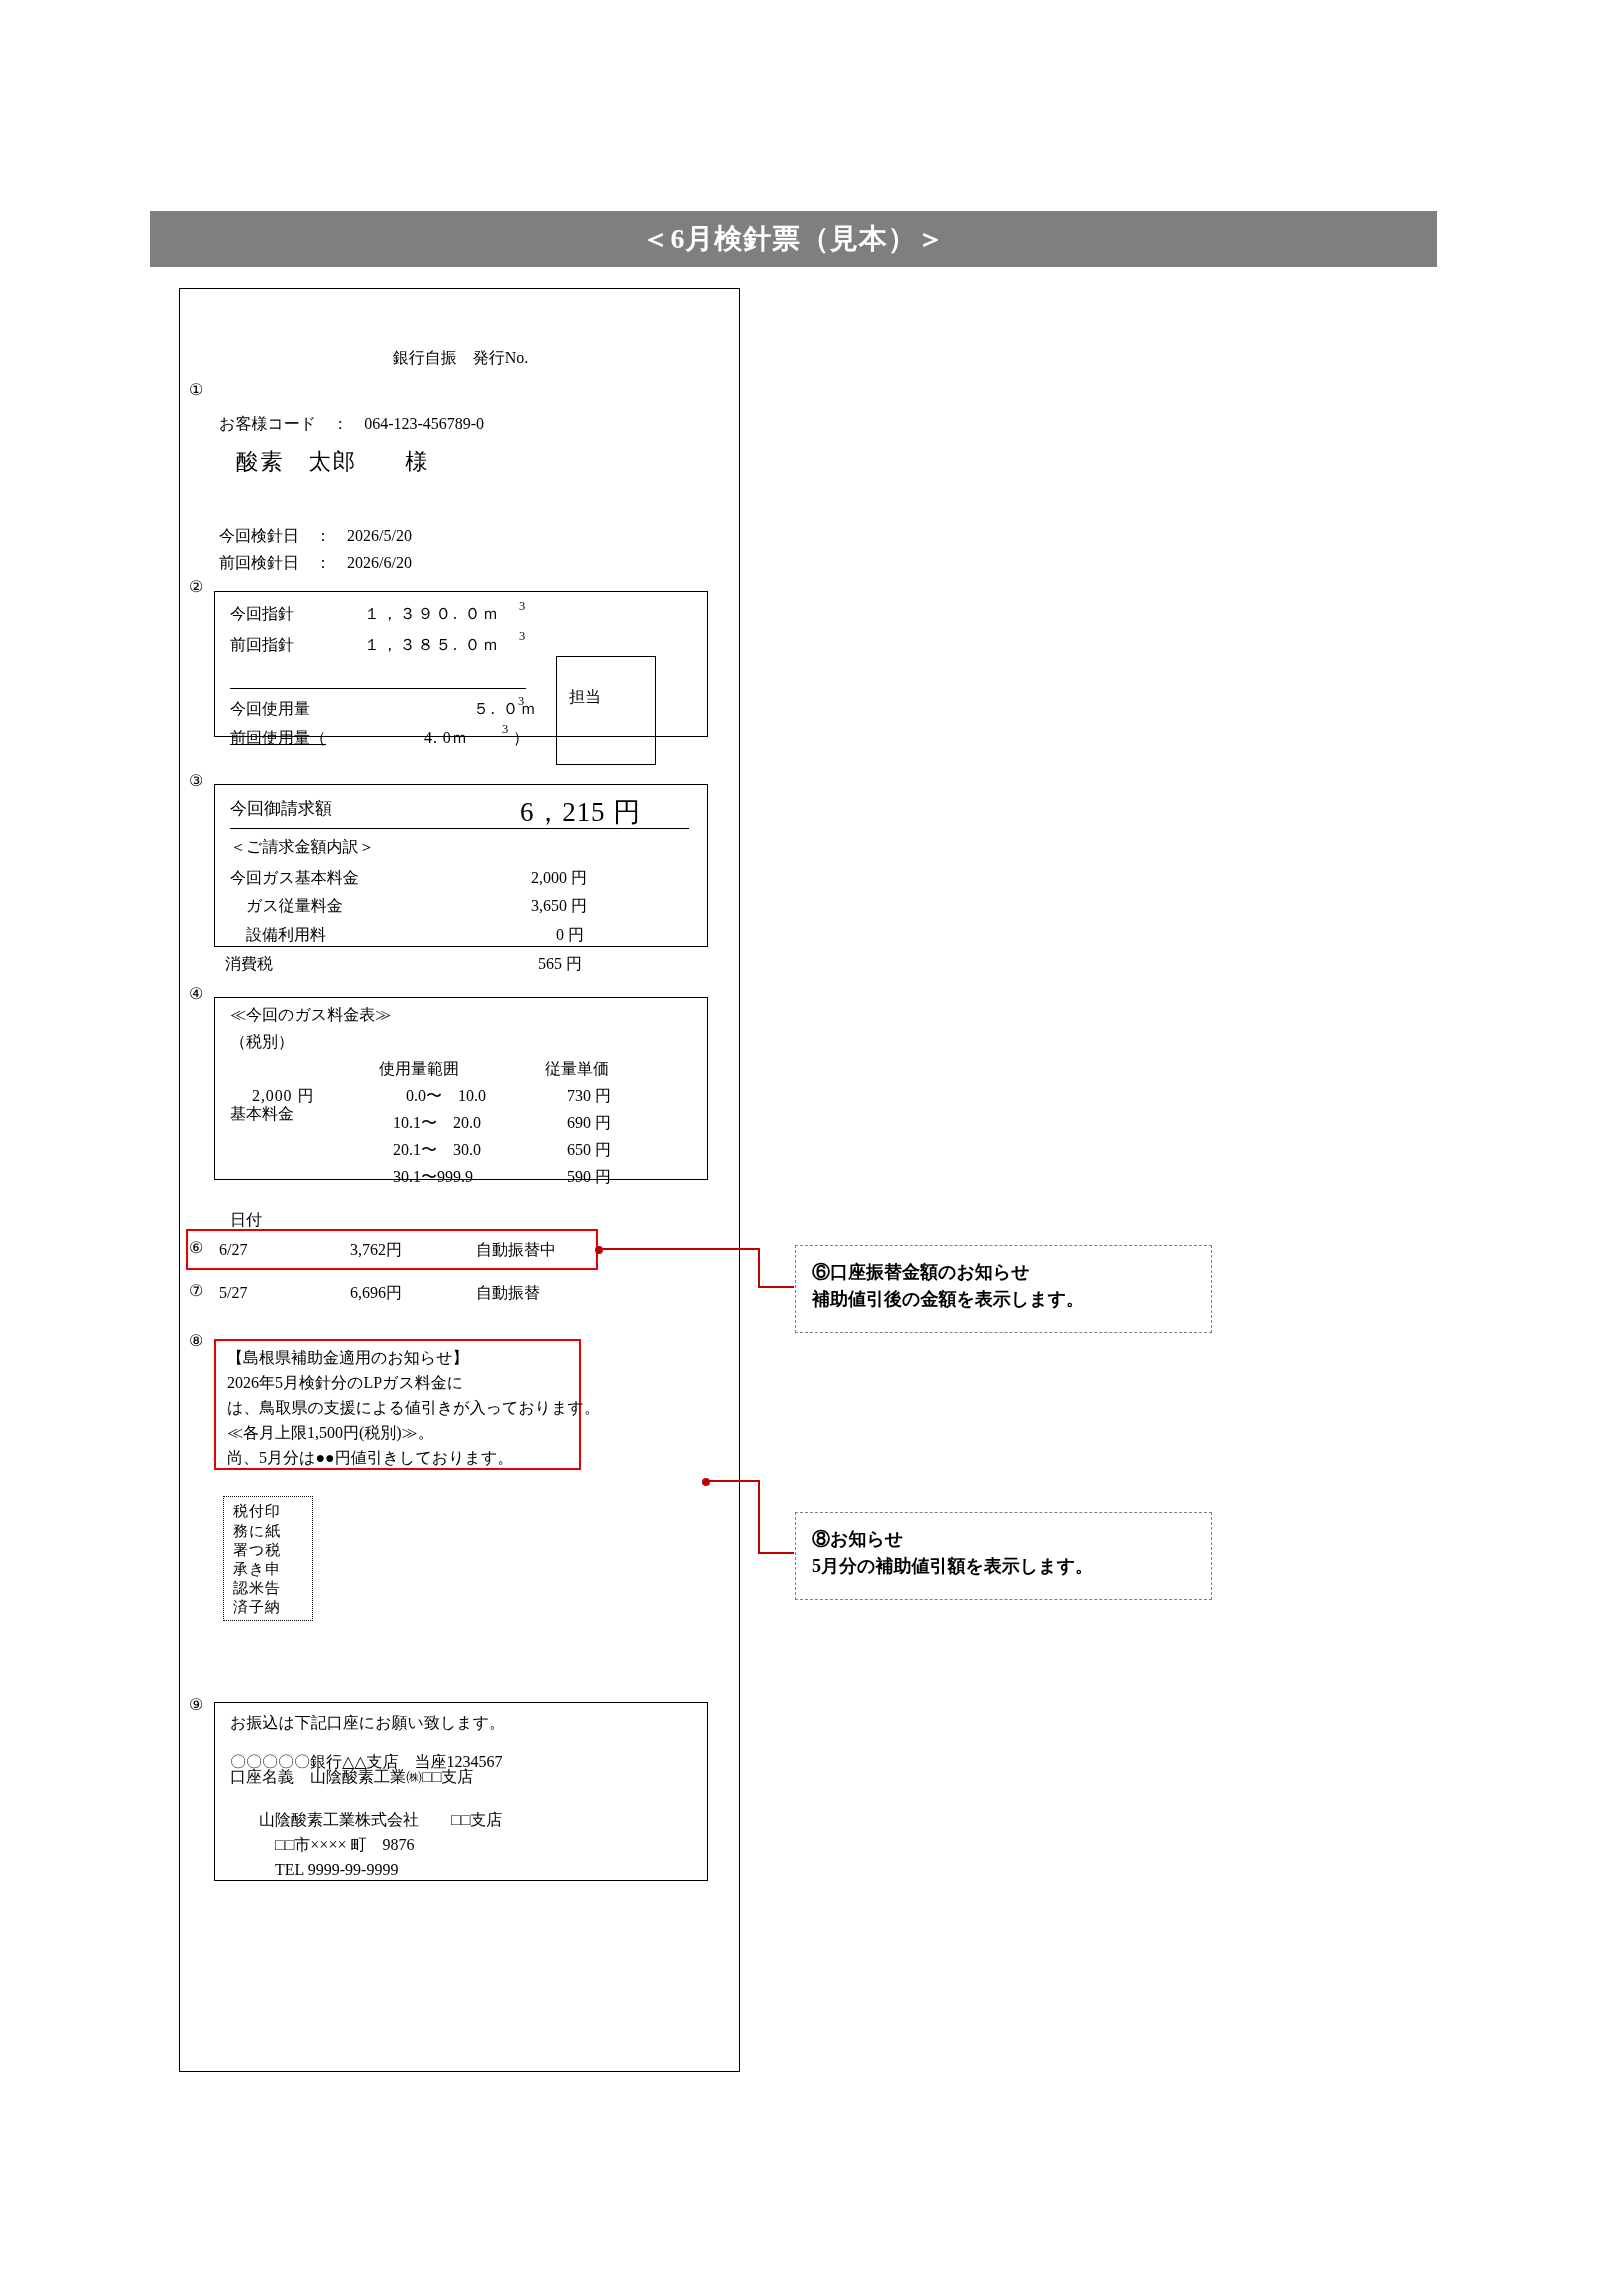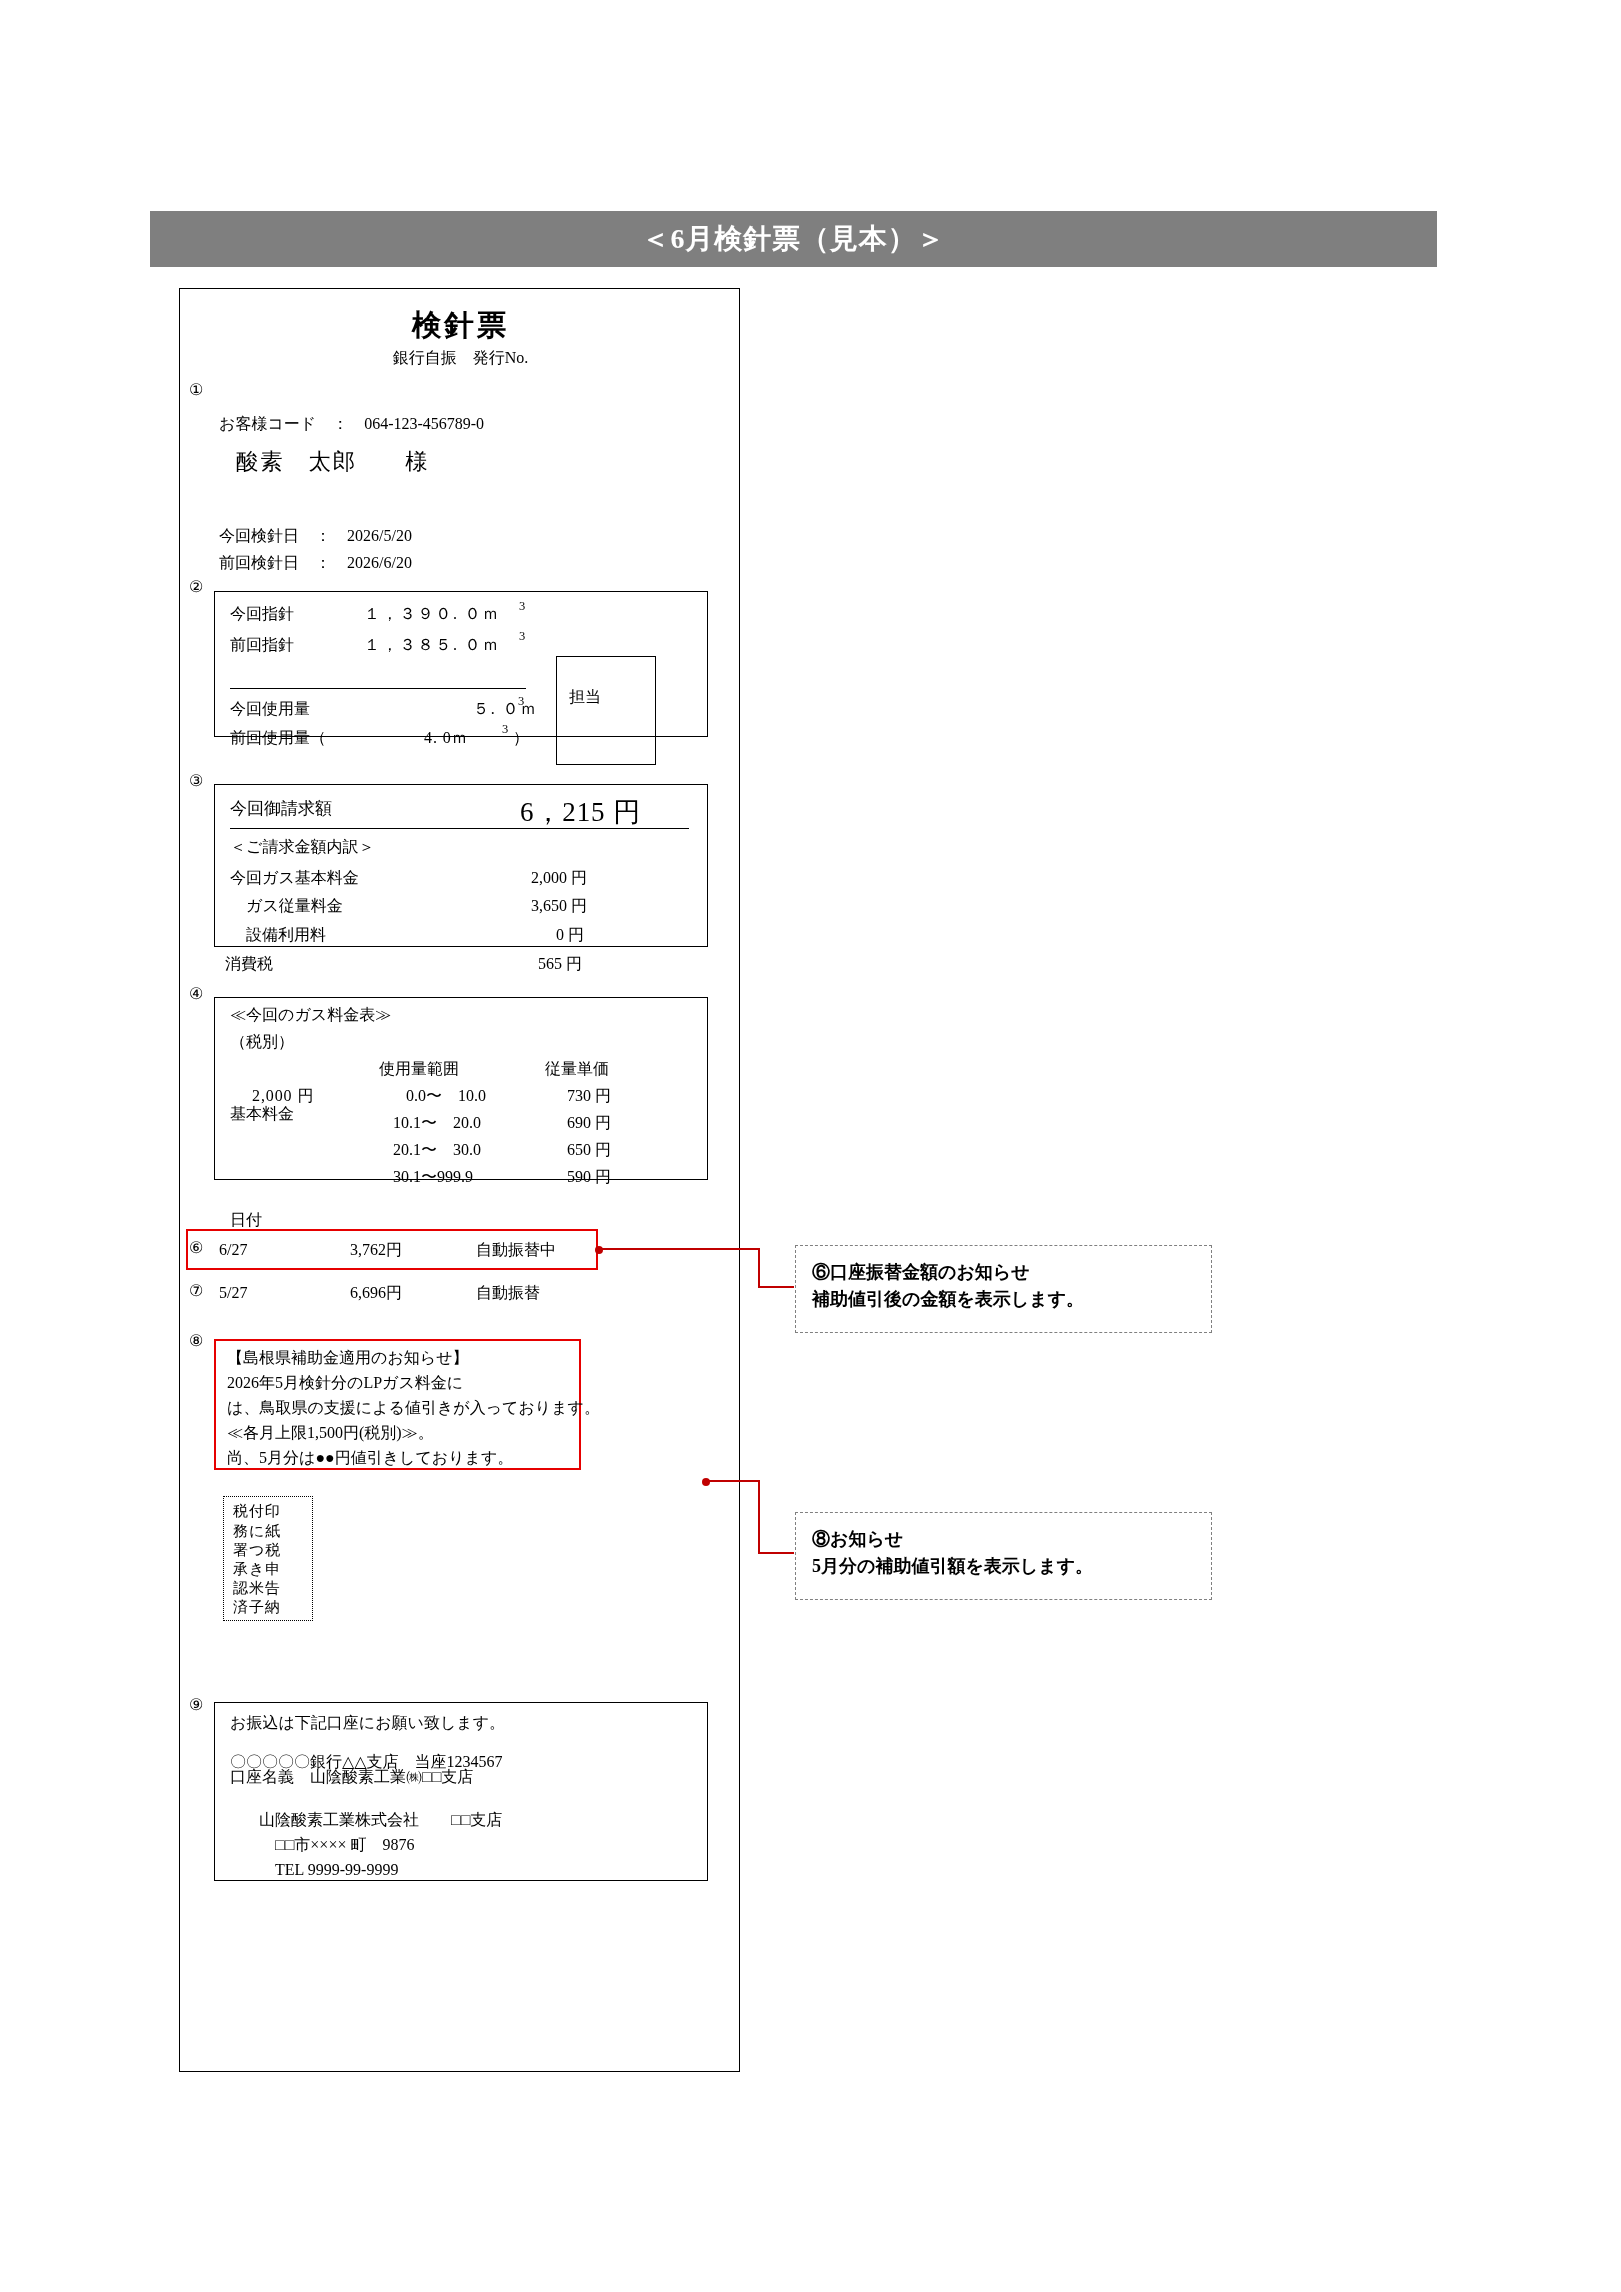--- a/index.html
+++ b/index.html
@@ -161,21 +161,20 @@
 </style>
 </head>
 <body>
 
 <div class="header-banner">
   <span>＜6月検針票（見本）＞</span>
 </div>
 
 <div class="slip">
 
-  <div class="slip-title">検針票</div>
   <div class="slip-sub">銀行自振　発行No.</div>
 
   <div class="marker" style="left:9px; top:93px;">①</div>
 
   <div class="txt" style="left:39px; top:125px;">お客様コード　：　064-123-456789-0</div>
   <div class="txt big" style="left:56px; top:159px;">酸素　太郎　　様</div>
 
   <div class="txt" style="left:39px; top:237px;">今回検針日　：　2026/5/20</div>
   <div class="txt" style="left:39px; top:264px;">前回検針日　：　2026/6/20</div>
 
@@ -190,21 +189,21 @@
   <div class="txt" style="left:50px; top:346px;">前回指針</div>
   <div class="txt" style="left:184px; top:346px; letter-spacing:1.8px;">１，３８５. ０ｍ</div>
   <div class="txt" style="left:339px; top:340px; font-size:12.5px;">3</div>
 
   <div class="hrule" style="left:50px; top:399px; width:296px;"></div>
 
   <div class="txt" style="left:50px; top:410px;">今回使用量</div>
   <div class="txt" style="left:249px; top:410px; letter-spacing:1.8px;margin-left:44px;">５. ０ｍ</div>
   <div class="txt" style="left:338px; top:405px; font-size:12.5px;">3</div>
 
-  <div class="txt" style="left:50px; top:439px;">前回使用量（</div>
+  <div class="txt" style="left:50px; top:439px;text-decoration:underline;">前回使用量（</div>
   <div class="txt" style="left:244px; top:439px; letter-spacing:0.9px;">4. 0ｍ</div>
   <div class="txt" style="left:322px; top:433px; font-size:12.5px;">3</div>
   <div class="txt" style="left:333px; top:439px;">）</div>
 
   <div class="tanto-box" style="left:376px; top:367px; width:100px; height:109px;"></div>
   <div class="tanto-label" style="left:389px; top:374px;">担当</div>
 
   <div class="marker" style="left:9px; top:484px;">③</div>
 
   <div class="box" style="left:34px; top:495px; width:494px; height:163px;"></div>

